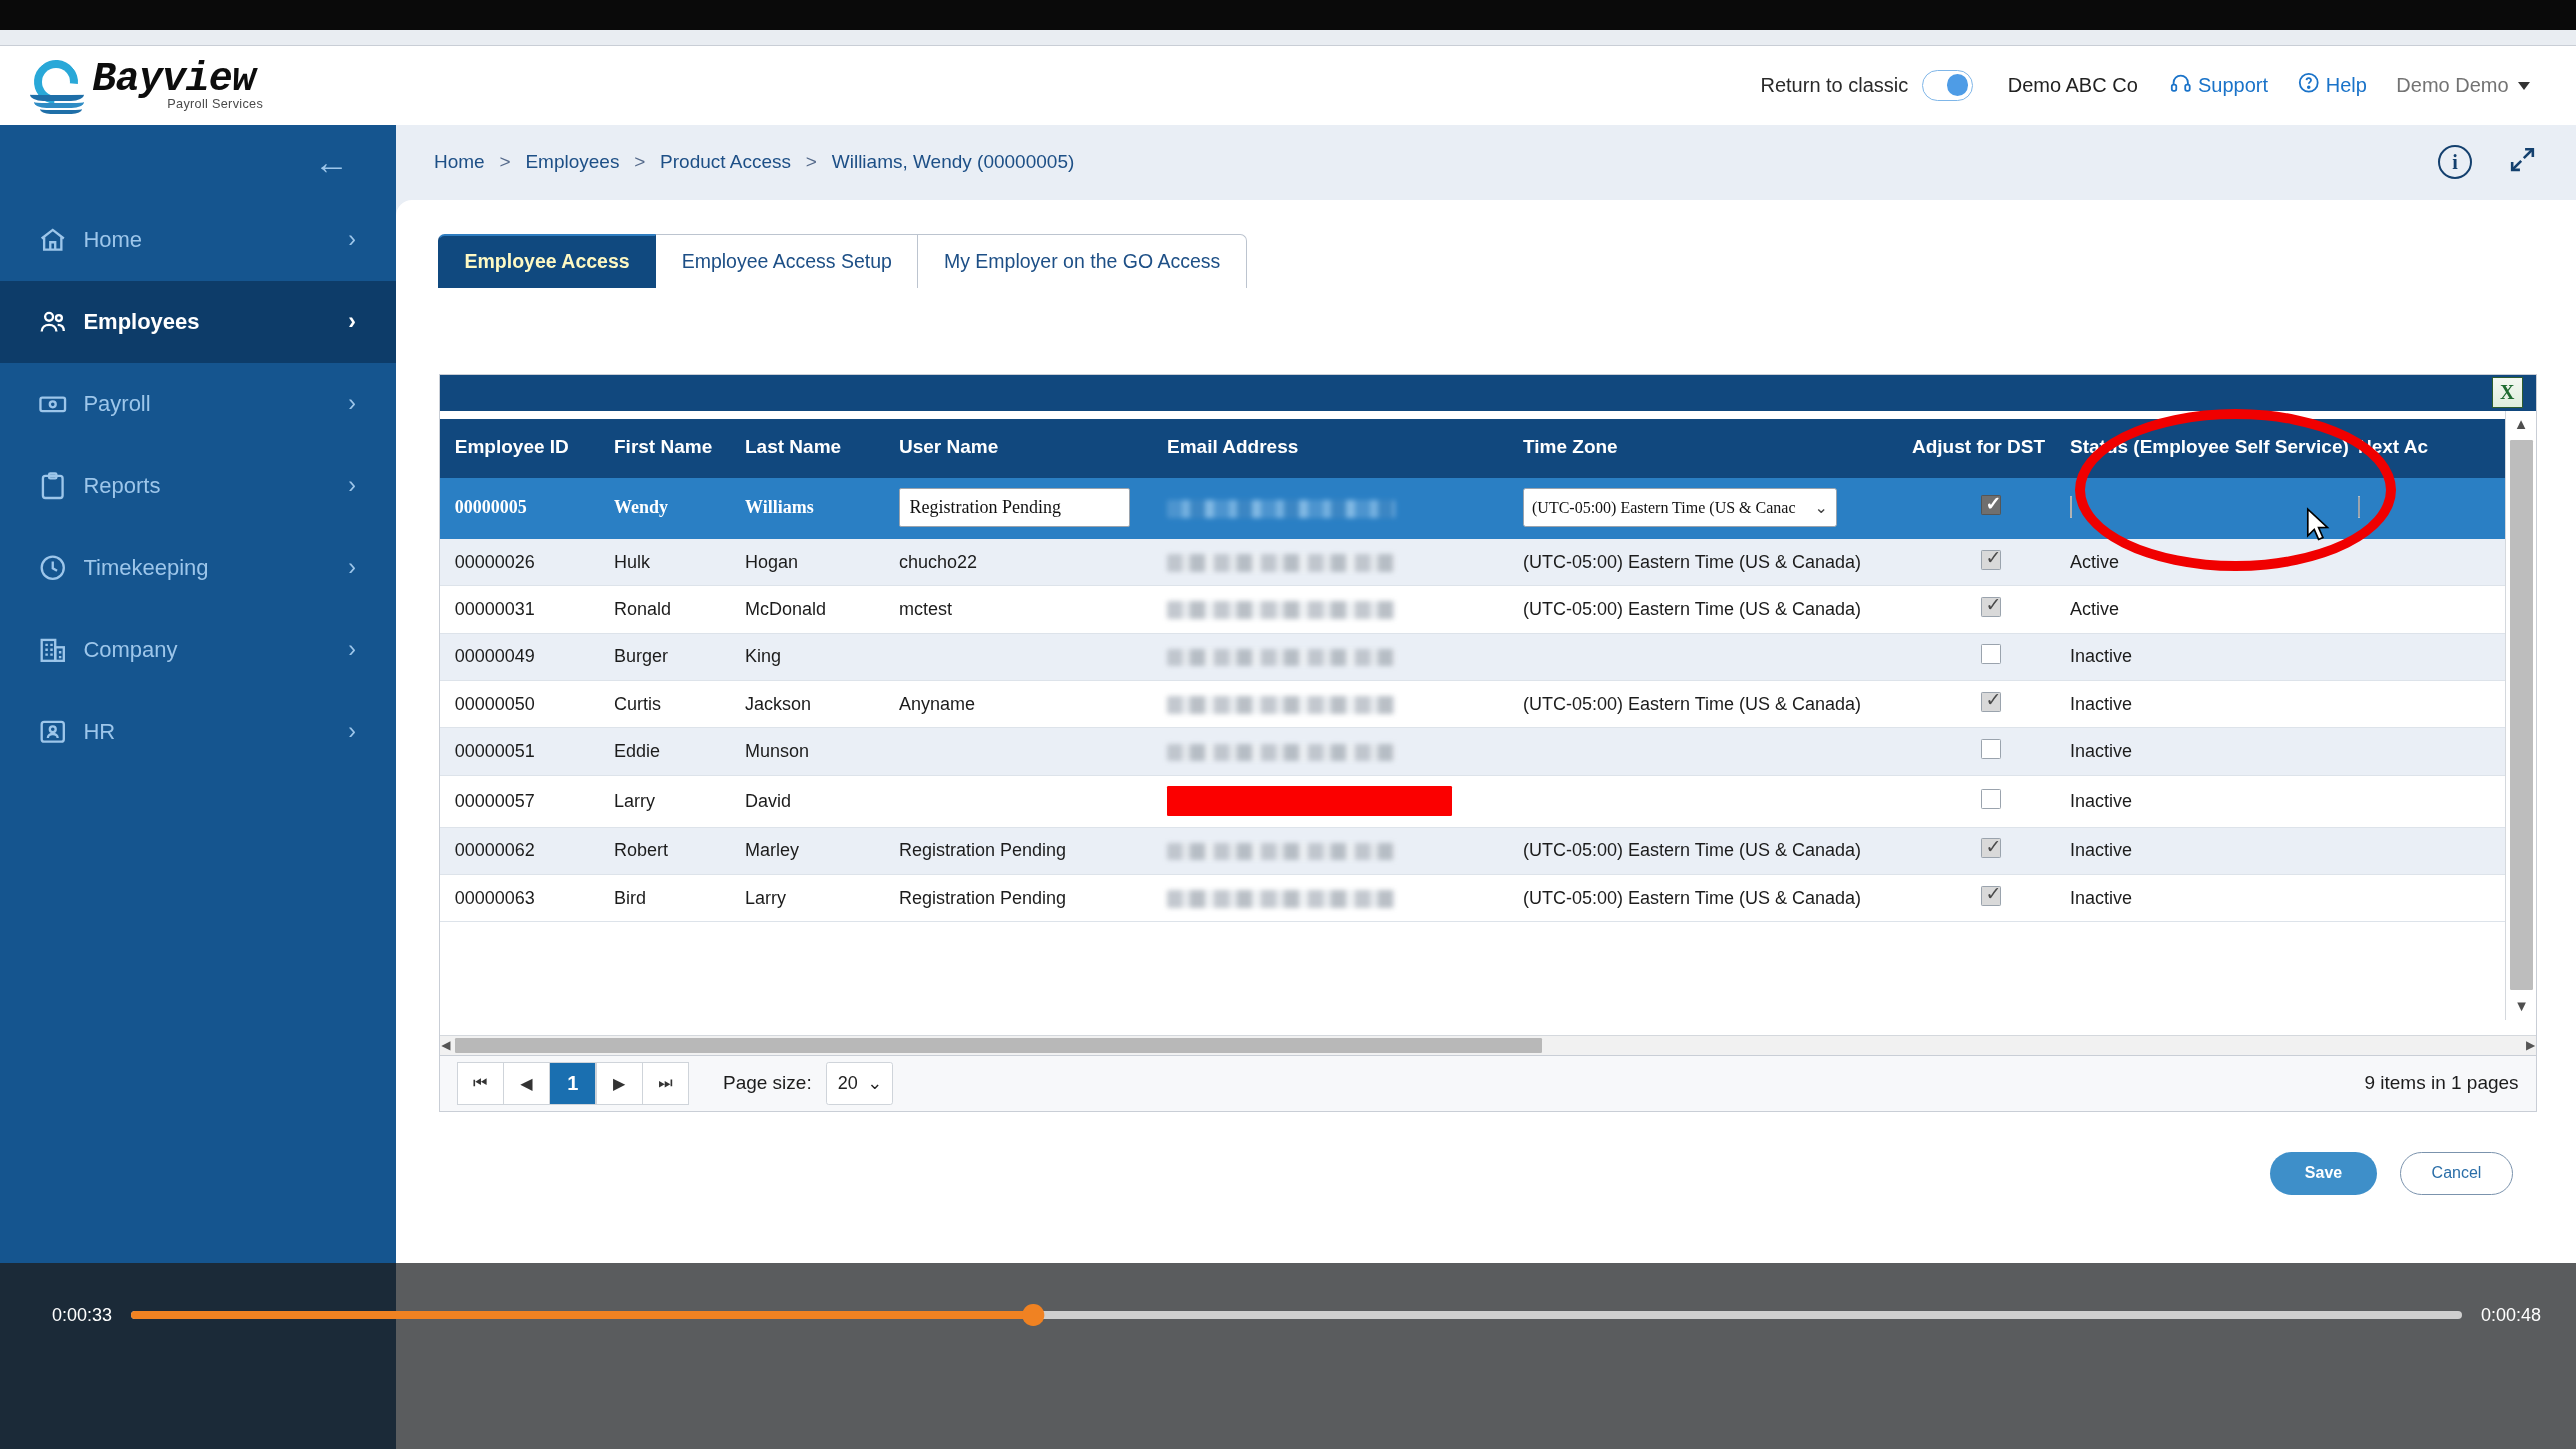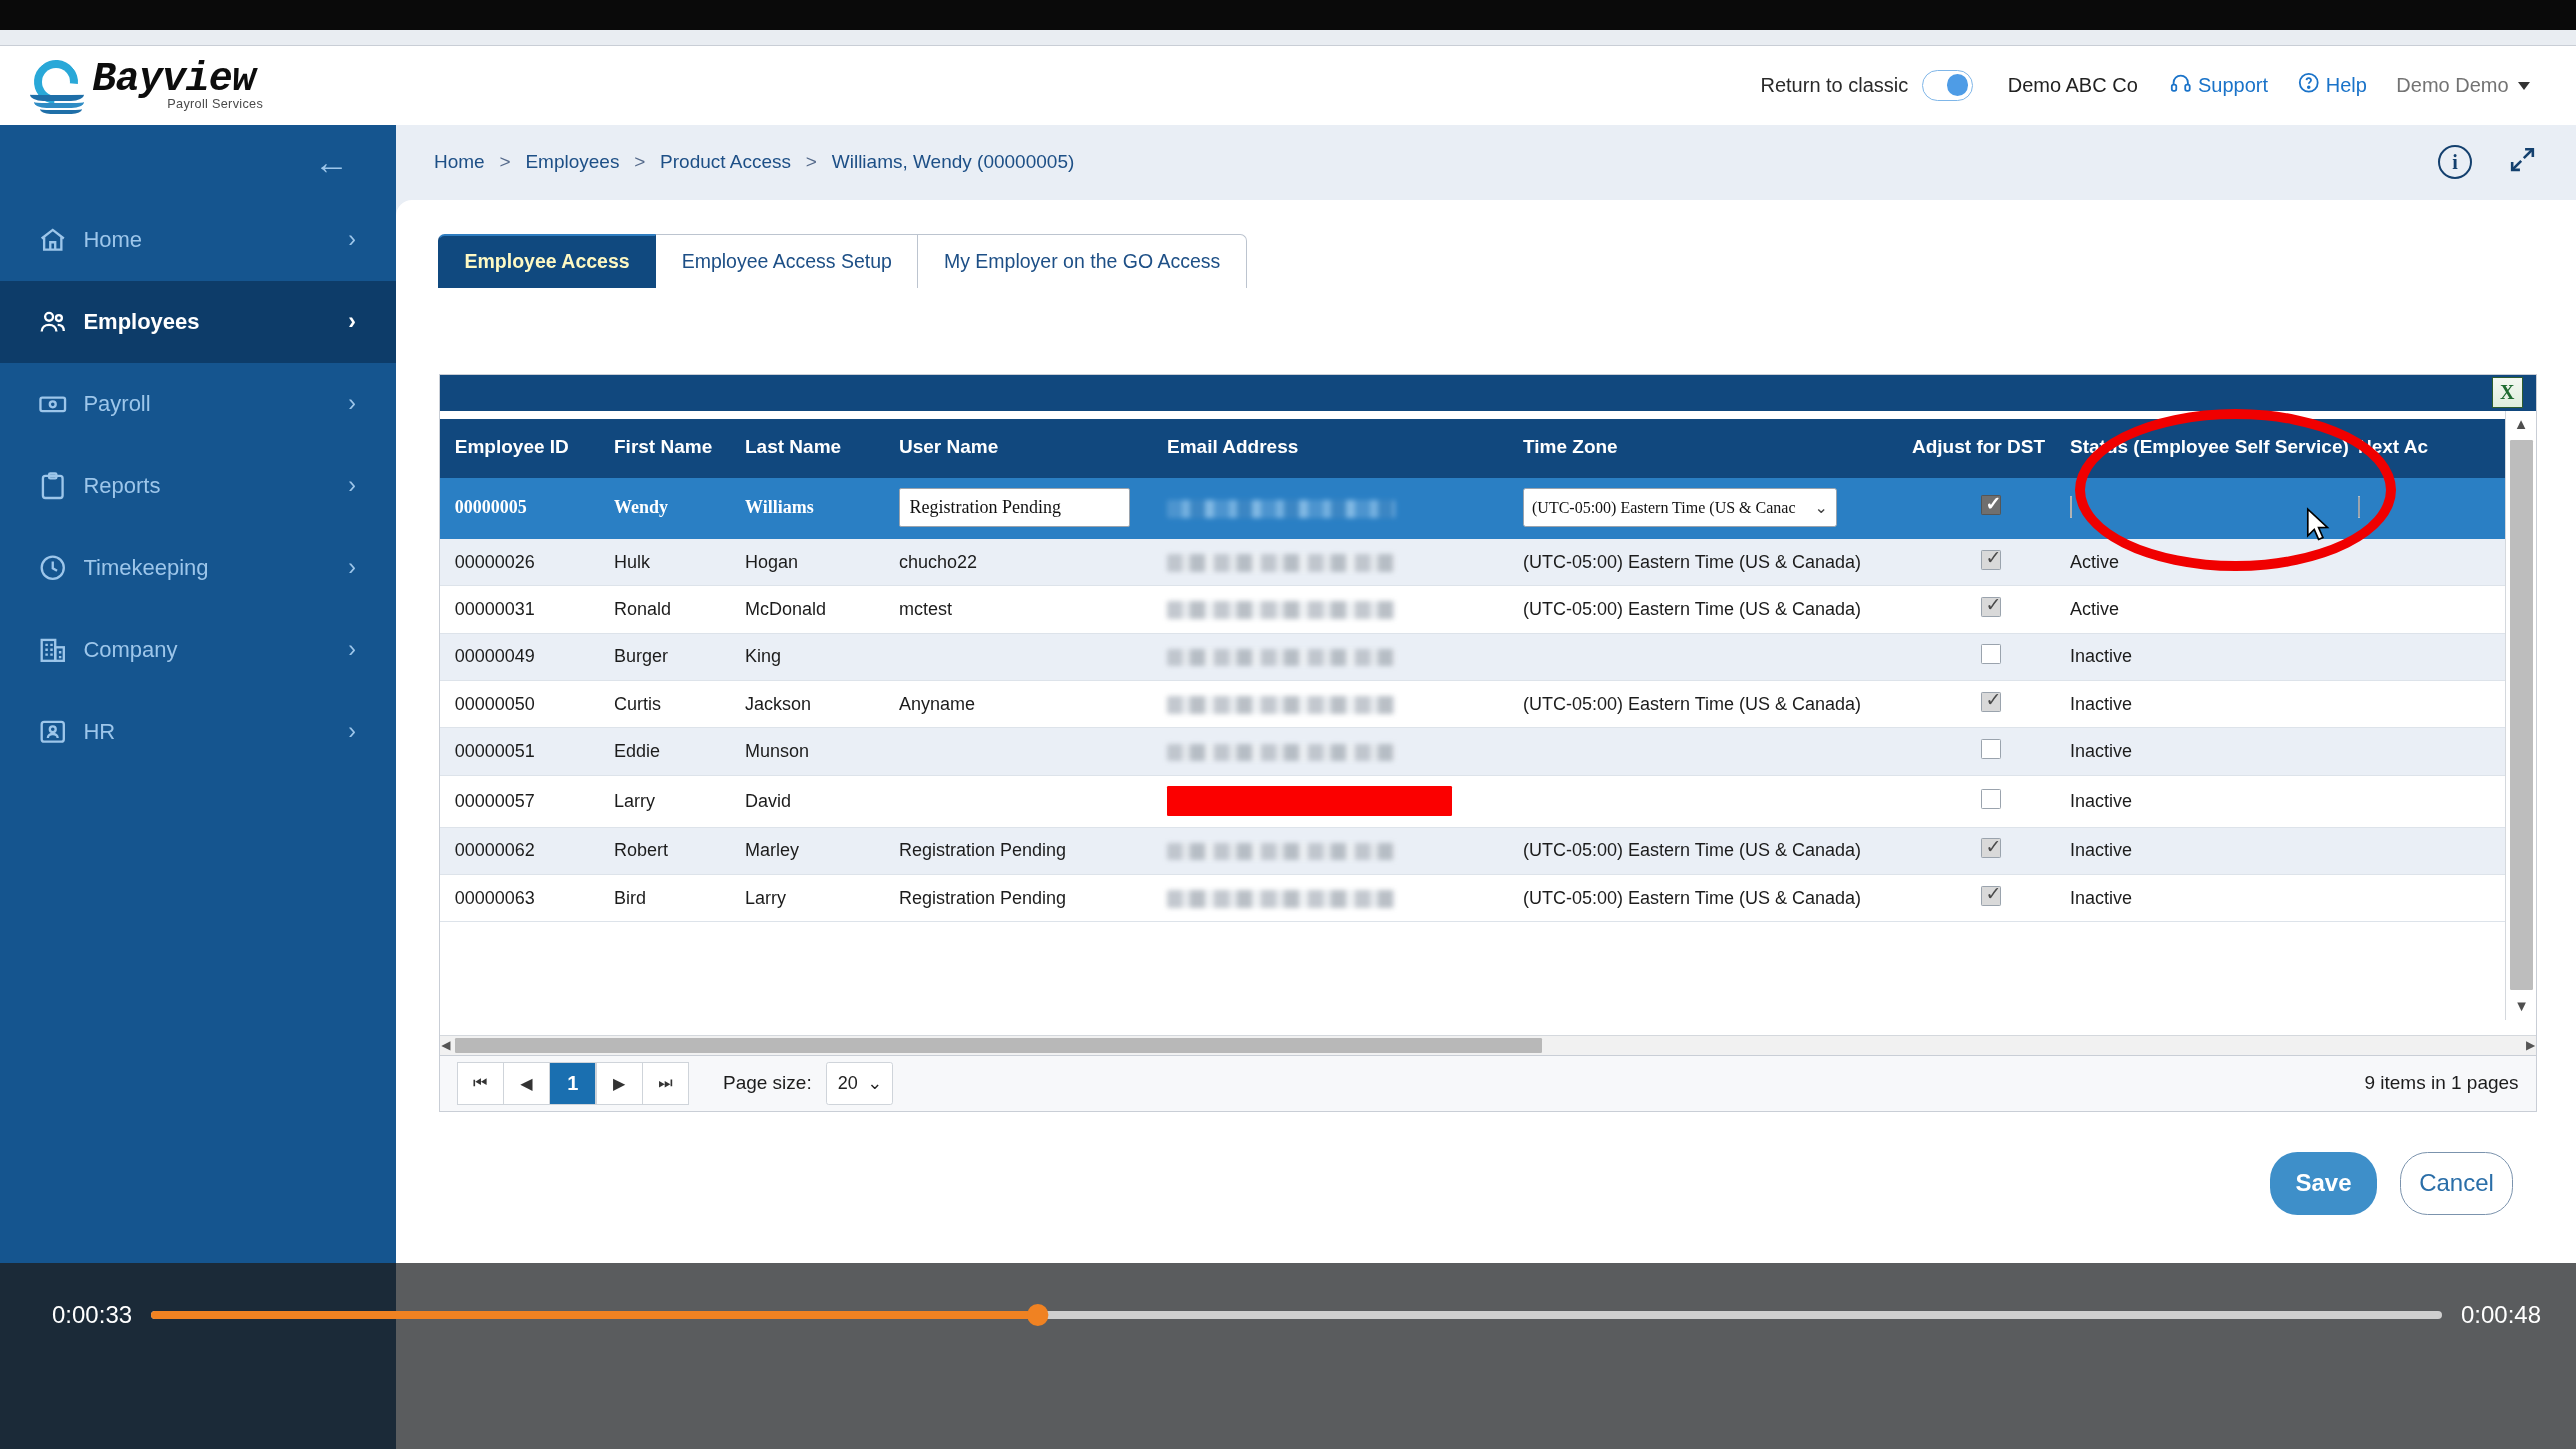--- a/index.html
+++ b/index.html
@@ -130,38 +130,38 @@
   .pager { position:absolute; left:0; top:682px; width:2098px; height:56px; background:#f7f8fa; border:0.7px solid #c9ced6; border-top:none; display:flex; align-items:center; padding:0 17.4px; }
   .pg-btns { display:flex; }
   .pg-b { width:47px; height:43px; border:0.7px solid #cfd4da; background:#ffffff; display:flex; align-items:center; justify-content:center; font-size:16px; color:#333; margin-left:-0.7px; }
   .pg-b.cur { background:#1a6fb0; color:#ffffff; font-size:20px; font-weight:bold; }
   .pg-size-lab { font-size:19px; color:#1c1c1c; margin-left:34px; }
   .pg-size { margin-left:14.8px; width:67px; height:43px; background:#ffffff; border:0.7px solid #cfd4da; border-radius:2.7px; display:flex; align-items:center; justify-content:center; gap:9.4px; font-size:18px; color:#222; }
   .pg-items { margin-left:auto; font-size:19px; color:#1c1c1c; }
 
   
   .actions { position:absolute; right:63px; top:1122px; display:flex; gap:23px; }
-  .btn { height:63px; border-radius:27.5px; display:flex; align-items:center; justify-content:center; font-size:24px; }
+  .btn { height:43px; border-radius:27.5px; display:flex; align-items:center; justify-content:center; font-size:16px; }
   .btn-save { width:107px; background:#3e8fc9; color:#ffffff; font-weight:bold; }
   .btn-cancel { width:113px; background:#ffffff; color:#2a6ea8; border:1.3px solid #7b93ad; }
 
   
   .annot-ellipse {
     position:absolute; left:2075px; top:409px; width:321px; height:162px;
     border:10px solid #f00000; border-radius:50%; z-index:60; pointer-events:none;
   }
 
   
   .cursor { position:absolute; left:2305px; top:507px; z-index:70; }
 
   
   .player { position:absolute; left:0; top:1263px; width:2576px; height:186px; background:#5a5c5e; }
   .pl-left-shade { position:absolute; left:0; top:0; width:396px; height:186px; background:#1b2a38; }
   .pl-progress { position:absolute; left:0; top:32px; width:2576px; height:40px; display:flex; align-items:center; }
-  .pl-time { font-size:24px; color:#ffffff; width:auto; }
+  .pl-time { font-size:18px; color:#ffffff; width:auto; }
   .pl-time.l { margin-left:52px; }
   .pl-time.r { margin-right:35px; }
   .pl-track { flex:1; height:8px; background:#cfcfcf; border-radius:4px; margin:0 19px; position:relative; }
   .pl-fill { position:absolute; left:0; top:0; height:8px; width:38.7%; background:#f08222; border-radius:4px; }
   .pl-knob { position:absolute; left:38.7%; top:-6.7px; width:21.5px; height:21.5px; border-radius:50%; background:#f08222; transform:translateX(-10.7px); }
 </style>
 </head>
 <body>
 
 <div id="video-stage">

